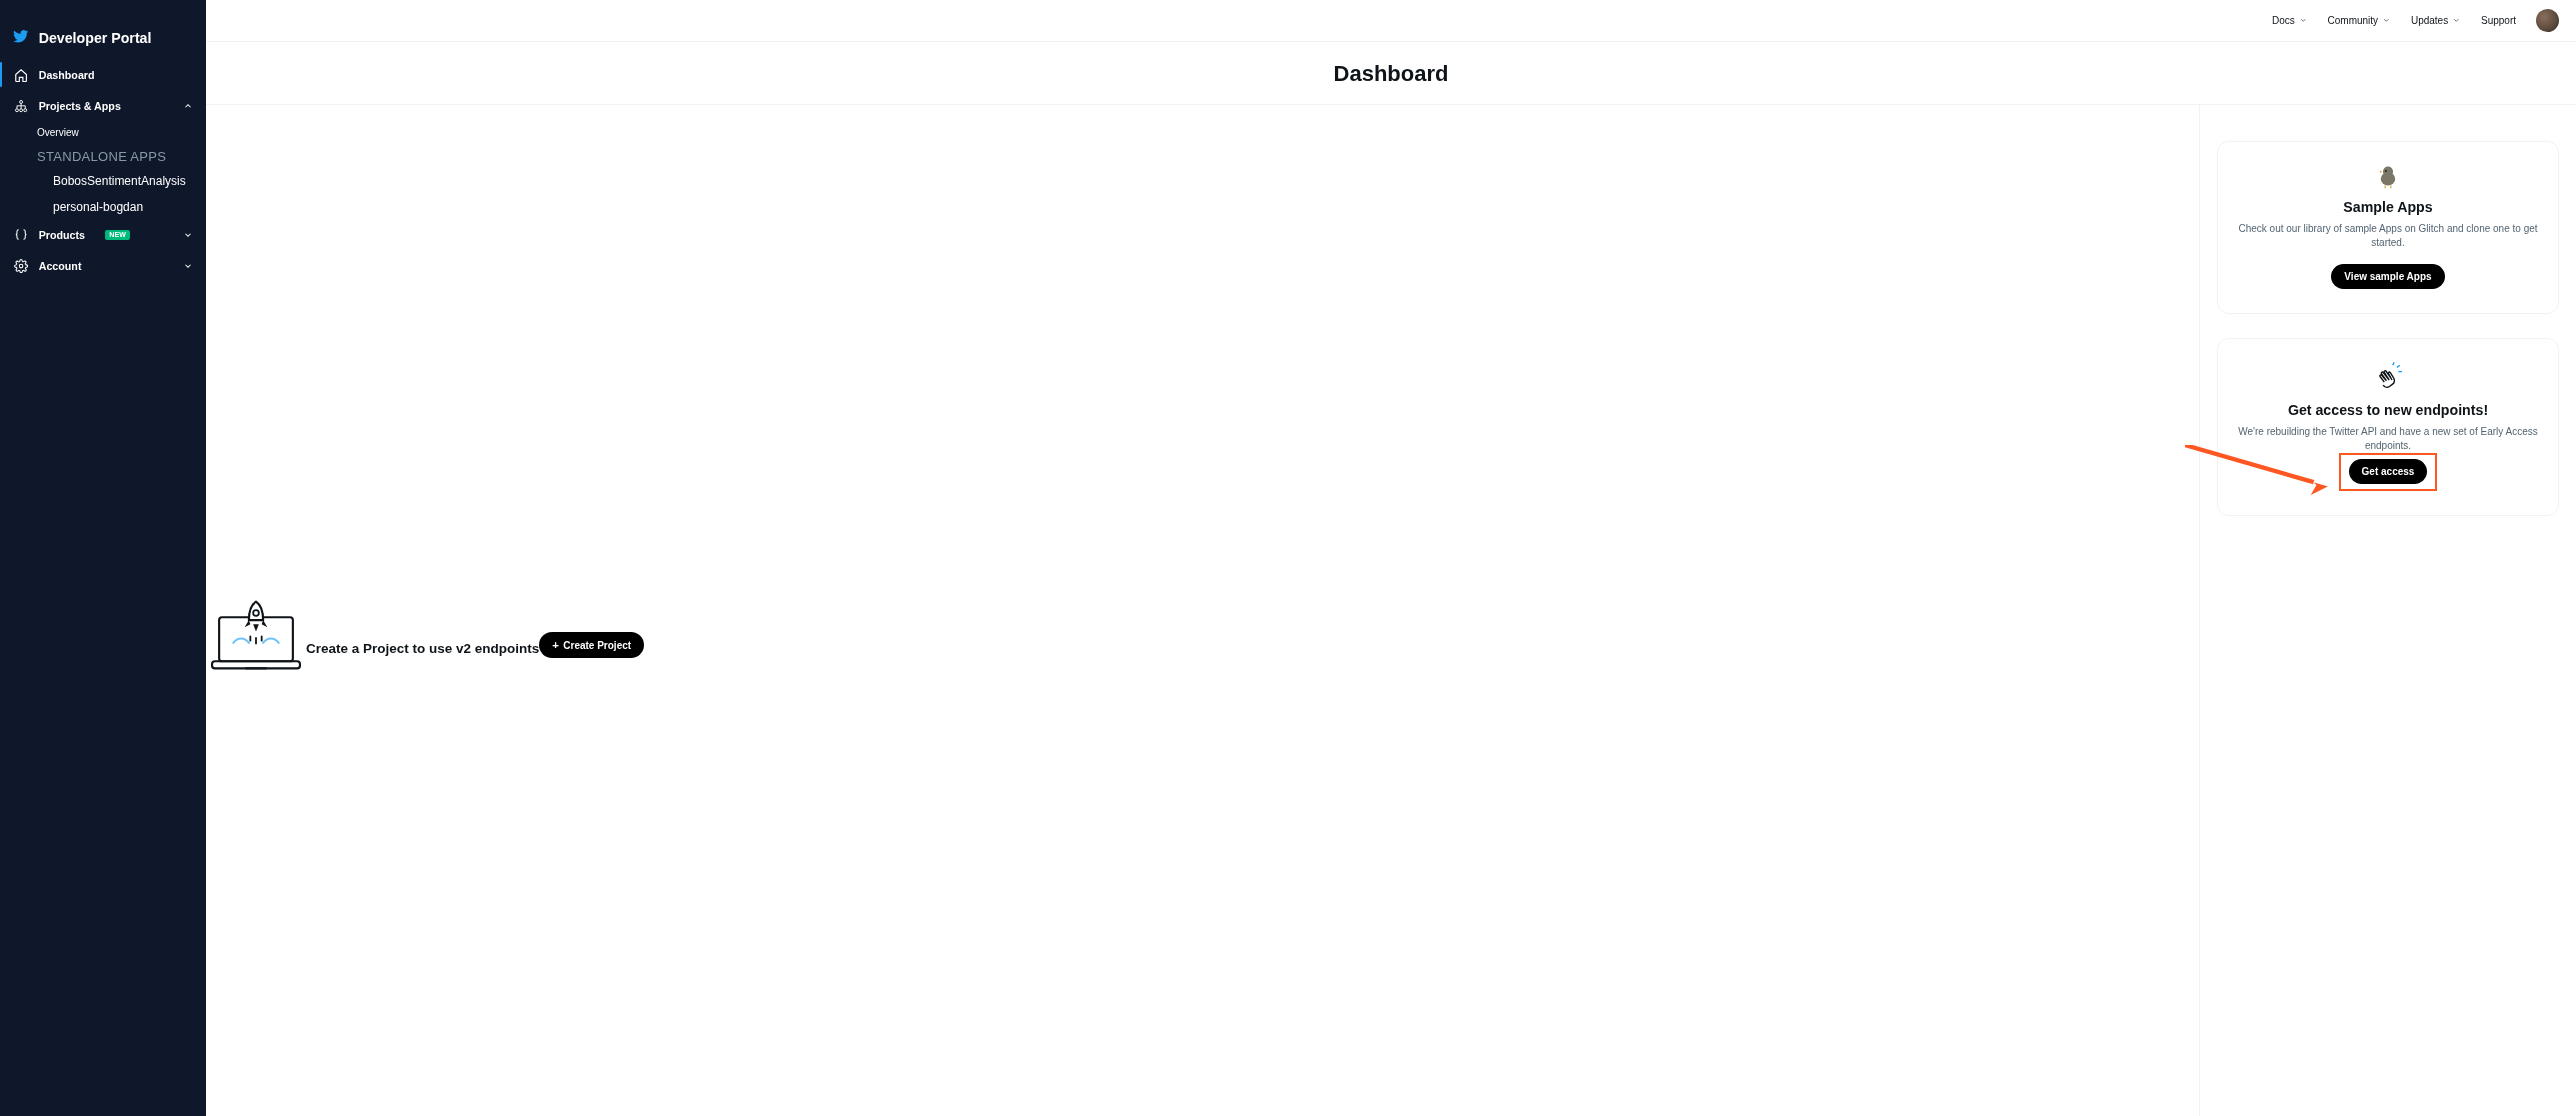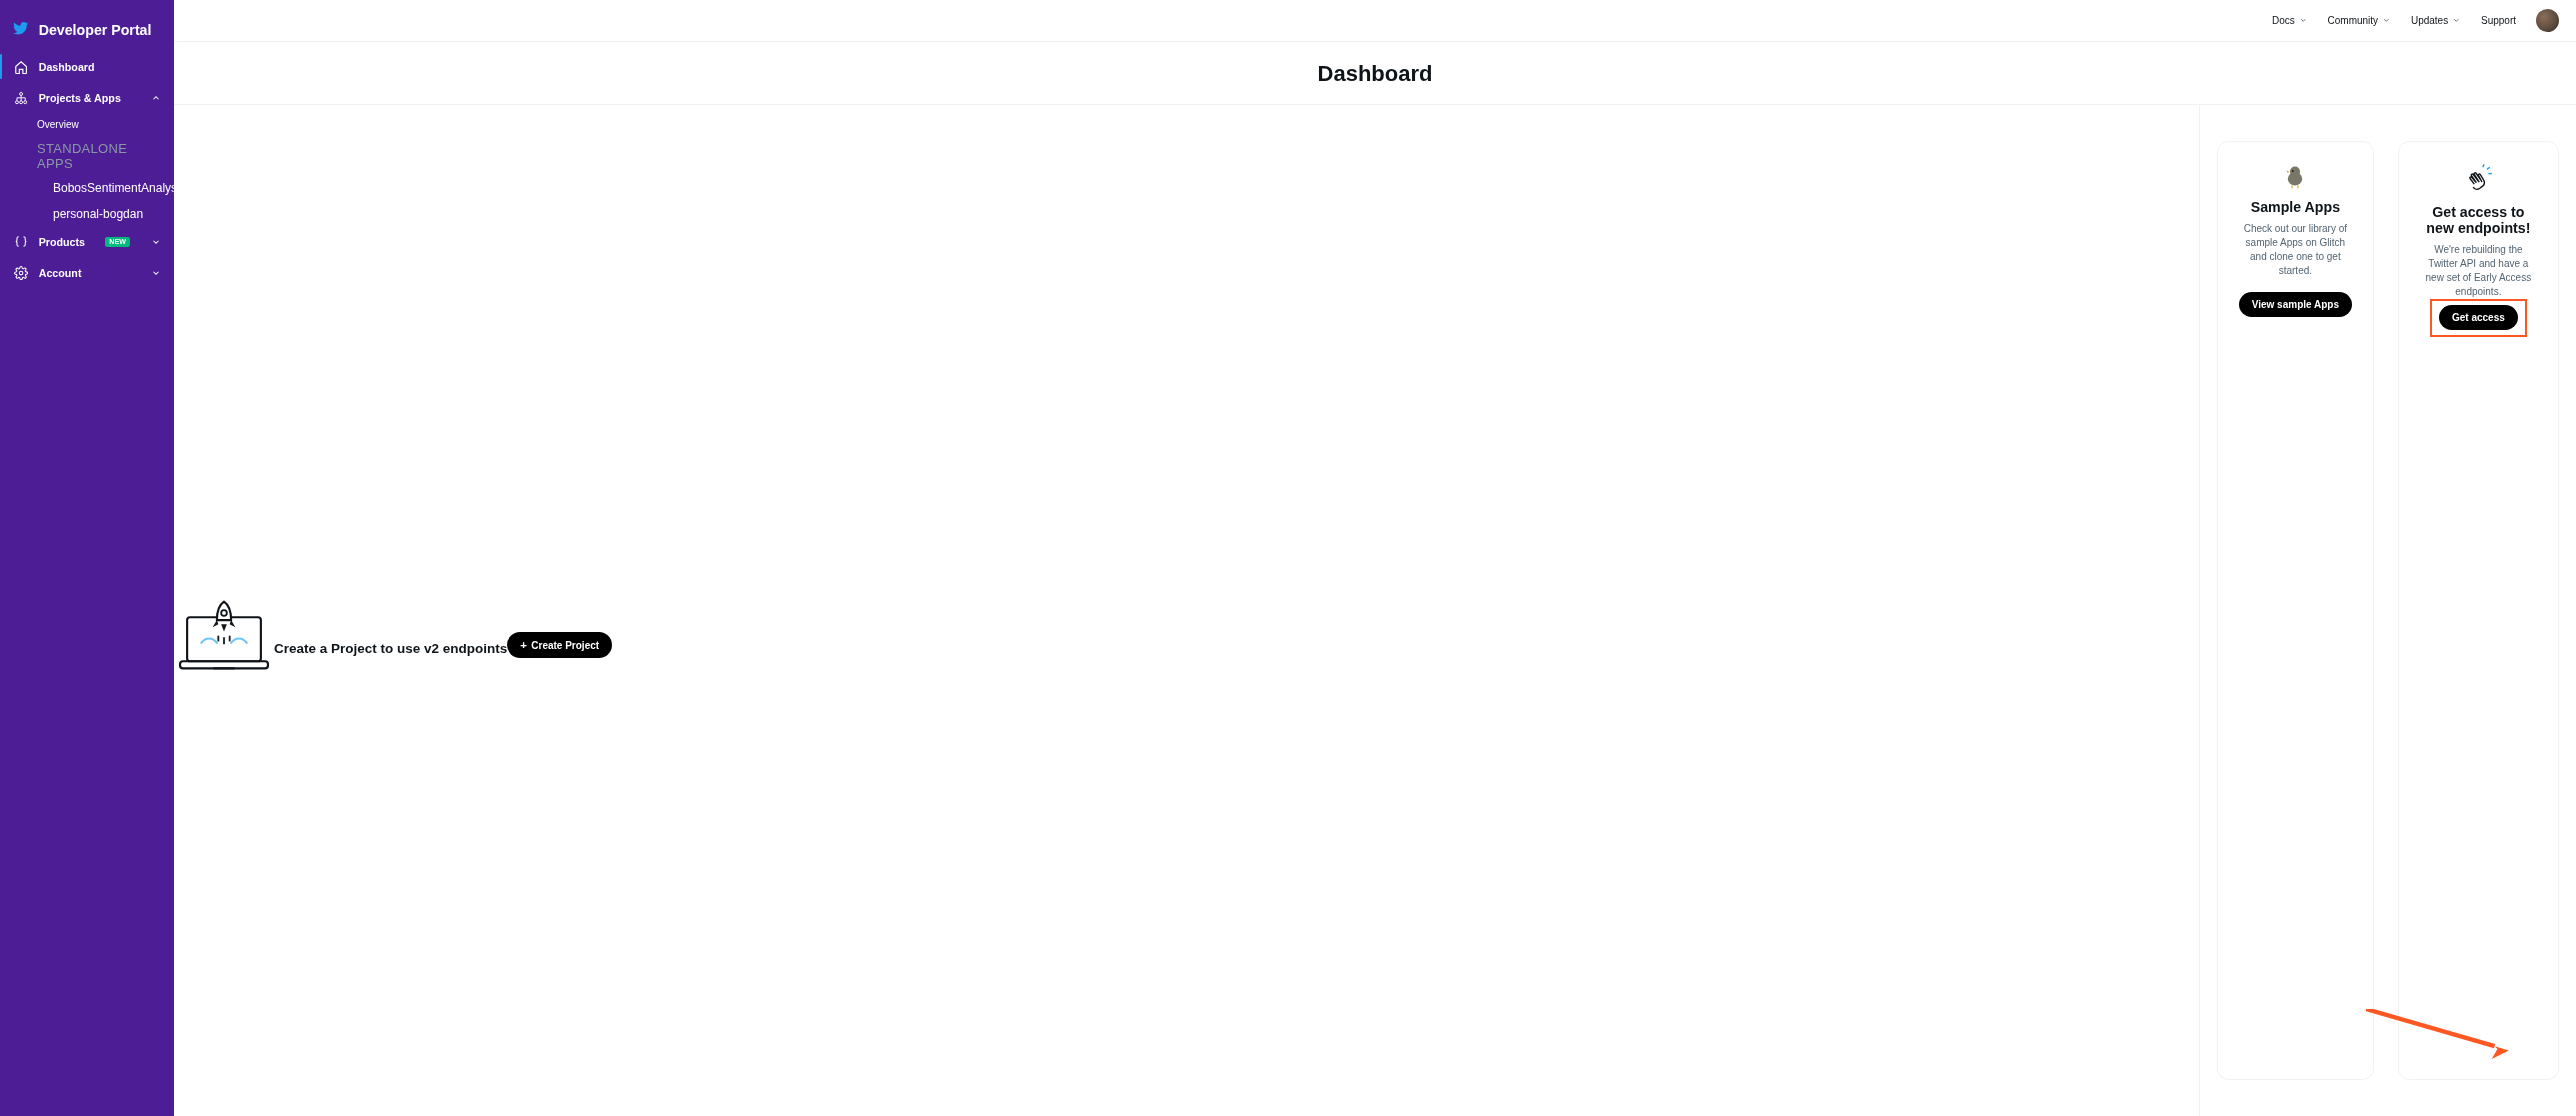--- a/index.html
+++ b/index.html
@@ -1,21 +1,21 @@
 <!DOCTYPE html>
 <html style="font-size:11.4px"><head>
 <meta charset="utf-8">
 <style>
 * { margin: 0; padding: 0; box-sizing: border-box; }
 body { font-family: -apple-system, BlinkMacSystemFont, "Segoe UI", Helvetica, Arial, sans-serif; color: #0f1419; background: #fff; }
 
 .app { display: flex; min-height: 100vh; }
 
 
-.sidebar { width: 174px; background: #4c1d95; color: #fff; flex-shrink: 0; padding-top: 16px; }
+.sidebar { width: 206px; background: #0f172a; color: #fff; flex-shrink: 0; padding-top: 24px; }
 .brand { display: flex; align-items: flex-start; padding: 5.7px 13px 13px 13px; gap: 10px; }
 .brand-title { font-size: 14.2px; font-weight: 700; line-height: 1.15; }
 .nav { display: flex; flex-direction: column; }
 .nav-item { display: flex; align-items: center; padding: 8.5px 13px; font-size: 10.7px; font-weight: 700; gap: 10px; cursor: pointer; position: relative; }
 .nav-item.active::before { content: ""; position: absolute; left: 0; top: 2.8px; bottom: 2.8px; width: 2.1px; background: #1d9bf0; border-radius: 1.4px; }
 .nav-item .spacer { flex: 1; }
 .nav-sub { padding: 5.7px 13px 5.7px 37px; font-size: 10px; font-weight: 400; cursor: pointer; }
 .nav-section-label { padding: 5.7px 13px 4.3px 37px; font-size: 13px; letter-spacing: 0.3px; color: #8b98a5; text-transform: uppercase; }
 .nav-app { padding: 5.7px 13px 5.7px 53px; font-size: 12px; font-weight: 400; cursor: pointer; }
 .badge { background: #00ba7c; color: #fff; font-size: 7.1px; font-weight: 700; padding: 1.4px 4.3px; border-radius: 2.1px; margin-left: 10px; }
@@ -30,21 +30,21 @@
 
 .page-header { text-align: center; padding: 18.5px 0 17px 0; border-bottom: 0.7px solid #eff3f4; }
 .page-title { font-size: 22px; font-weight: 800; }
 
 .content { display: flex; flex: 1; }
 .center-col { flex: 1; display: flex; flex-direction: row; align-items: center; padding-top: 50px; }
 .hero-heading { font-size: 13.5px; font-weight: 700; margin-top: 27px; }
 .btn-primary { background: #000000; color: #fff; border: none; border-radius: 7119px; padding: 7.1px 13px; font-size: 10px; font-weight: 700; cursor: pointer; display: inline-flex; align-items: center; gap: 4.3px; margin-top: 20px; }
 .btn-primary .plus { font-size: 11.4px; line-height: 1; }
 
-.right-col { width: 377px; border-left: 0.7px solid #eff3f4; padding: 36px 17px; display: flex; flex-direction: row; gap: 24px; }
+.right-col { width: 377px; border-left: 0.7px solid #eff3f4; padding: 36px 17px; display: flex; flex-direction: column; gap: 24px; }
 .card { border: 0.7px solid #eff3f4; border-radius: 11.4px; padding: 21.4px 20px 24px 20px; text-align: center; position: relative; }
 .card-title { font-size: 14.2px; font-weight: 800; margin-top: 10px; }
 .card-desc { font-size: 10px; color: #536471; margin-top: 7.1px; line-height: 1.4; }
 .card .btn-primary { margin-top: 14.2px; }
 
 .highlight-box { border: 2.1px solid #ff5722; padding: 4.3px 7.1px; display: inline-block; }
 .highlight-box .btn-primary { margin-top: 0; }
 
 .annotation-arrow { position: absolute; left: -33px; bottom: 20px; }
 

